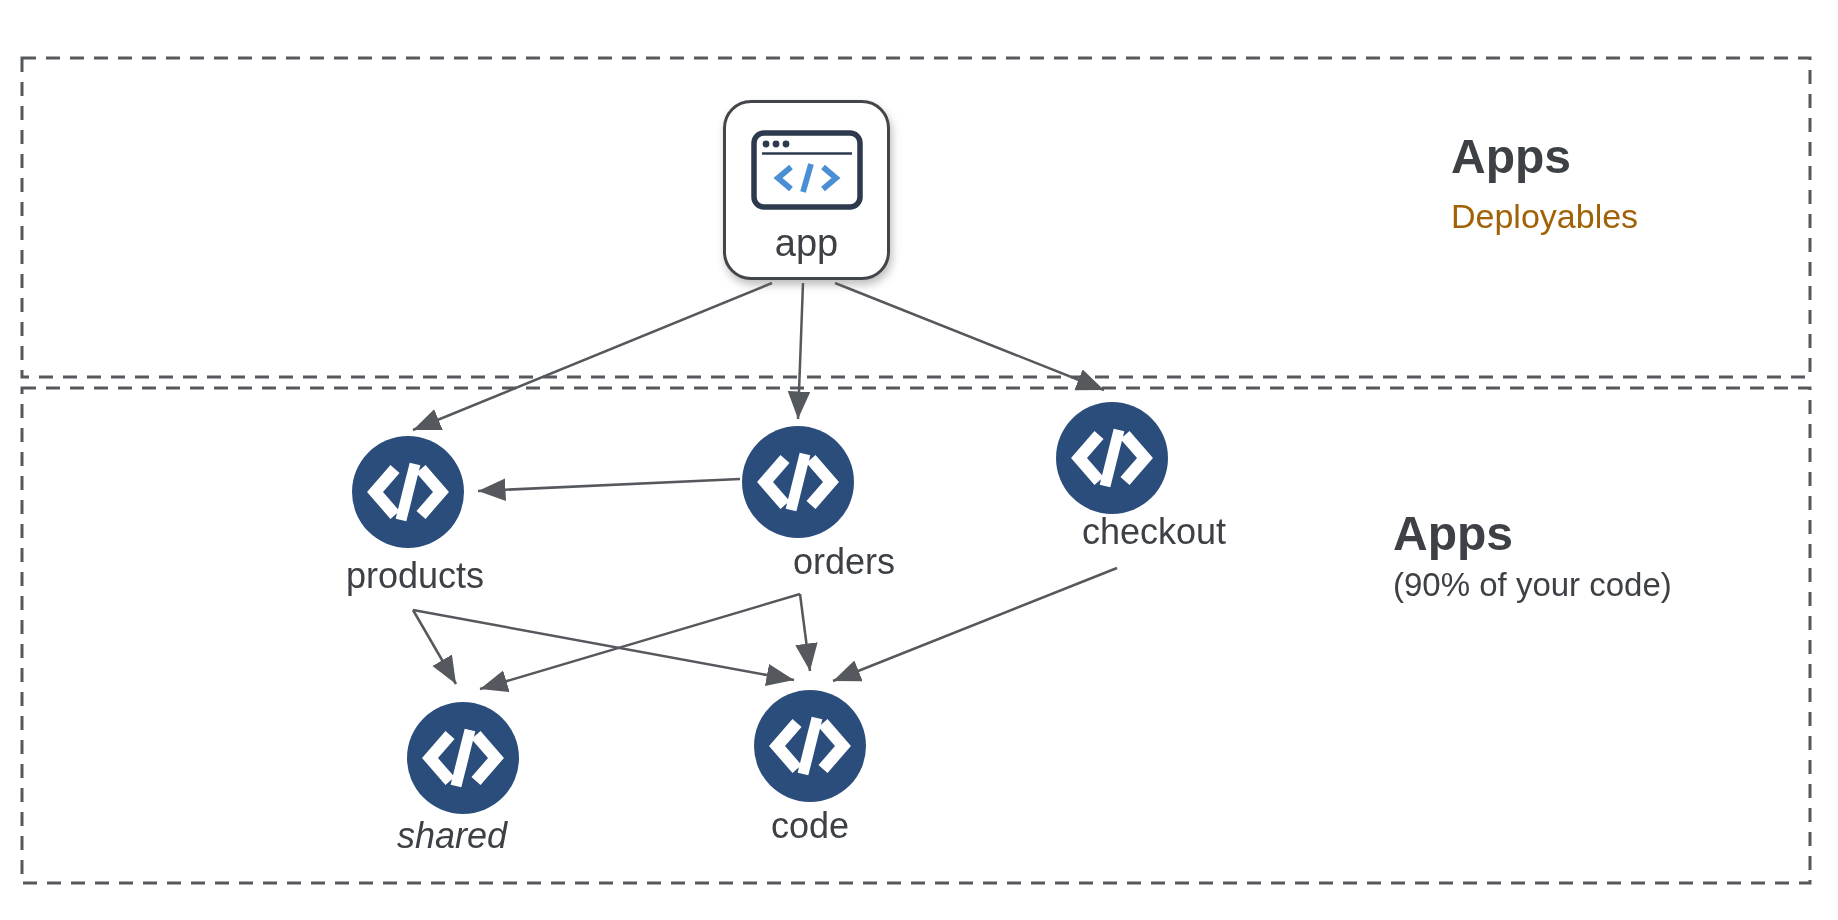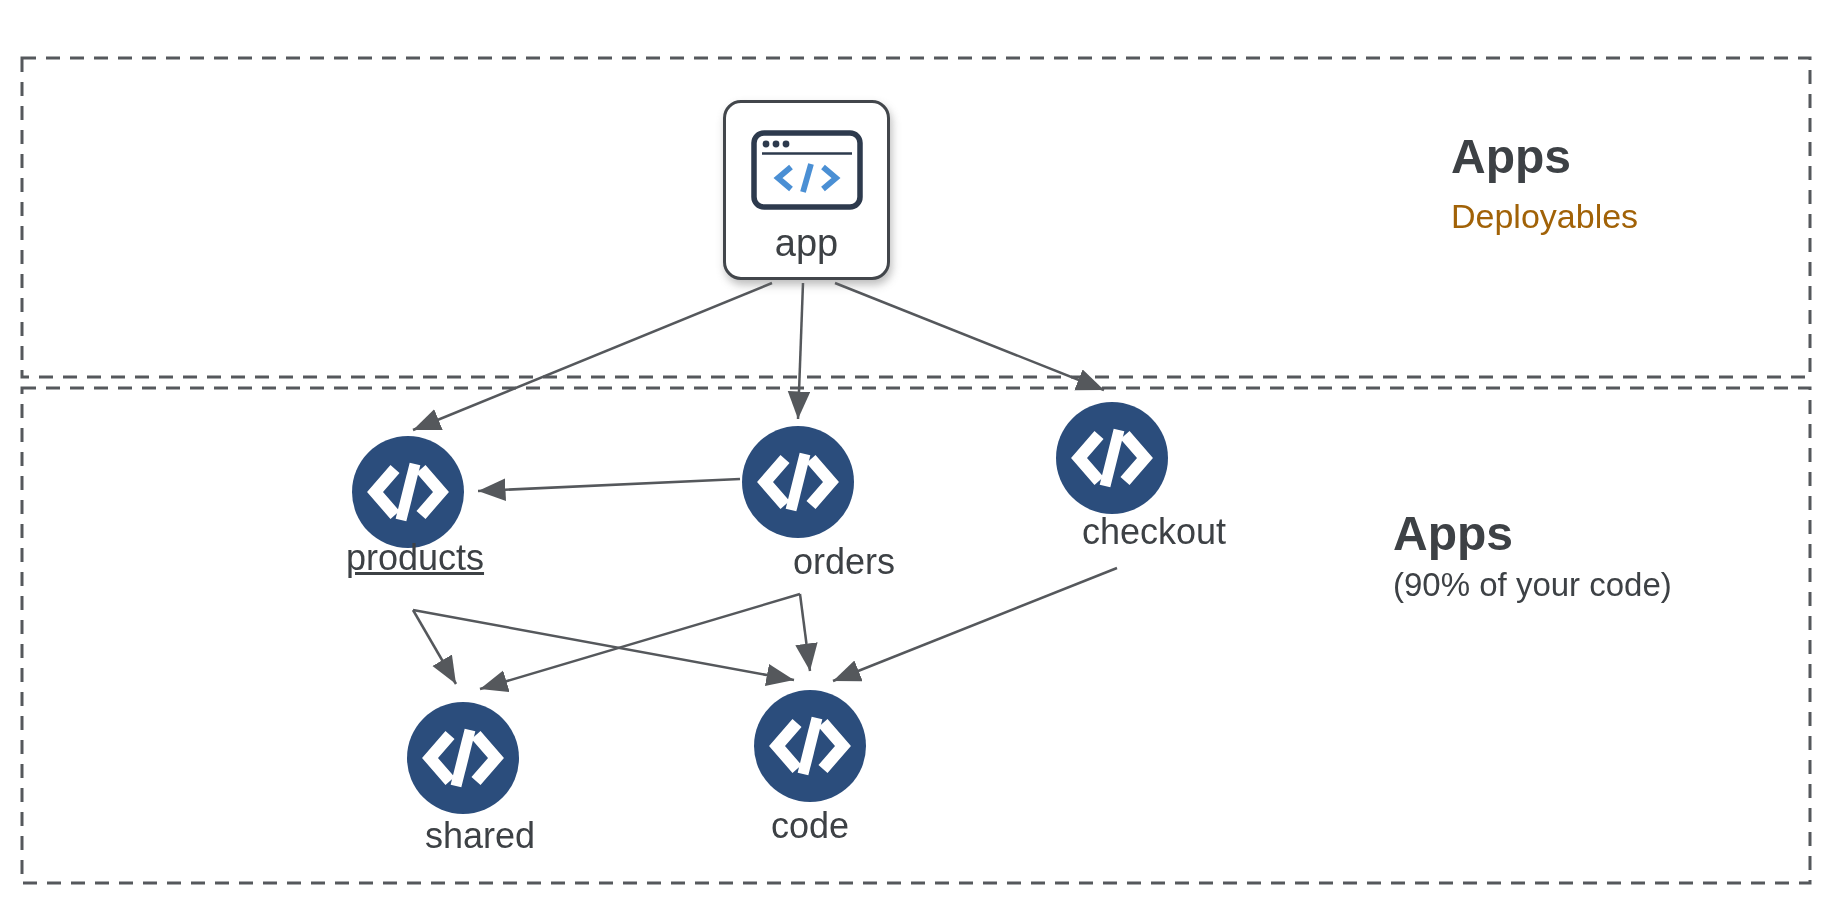--- a/index.html
+++ b/index.html
@@ -24,21 +24,21 @@
 
   
   .app-card {
     position: absolute;
     left: 723px;
     top: 100px;
     width: 167px;
     height: 180px;
     background: #ffffff;
     border: 3px solid #42464b;
-    border-radius: 18px;
+    border-radius: 28px;
     box-shadow: 2px 5px 8px rgba(110,110,110,0.45);
     box-sizing: border-box;
     display: flex;
     flex-direction: column;
     align-items: center;
     padding-top: 27px;
   }
   .app-card .app-label {
     margin-top: 14px;
     font-size: 38px;
@@ -175,24 +175,24 @@
   <div class="lib-node" style="left:754px; top:690px;">
     <svg width="112" height="112" viewBox="0 0 112 112">
       <g stroke="#ffffff" stroke-width="12" fill="none">
         <path d="M43 33 L23 56 L43 79"></path>
         <path d="M63 28 L49 84" stroke-width="11"></path>
         <path d="M69 33 L89 56 L69 79"></path>
       </g>
     </svg>
   </div>
 
-  <div class="node-label" style="left:415px; top:540px;text-decoration:underline;">products</div>
+  <div class="node-label" style="left:415px; top:558px;">products</div>
   <div class="node-label" style="left:844px; top:544px;">orders</div>
   <div class="node-label" style="left:1115px; top:514px;margin-left:39px;">checkout</div>
-  <div class="node-label" style="left:480px; top:818px;">shared</div>
+  <div class="node-label" style="left:452px; top:818px;font-style:italic;">shared</div>
   <div class="node-label" style="left:810px; top:808px;">code</div>
 
   <div class="section-label apps">
     <div class="title">Apps</div>
     <div class="subtitle">Deployables</div>
   </div>
   <div class="section-label libs">
     <div class="title">Apps</div>
     <div class="subtitle">(90% of your code)</div>
   </div>

